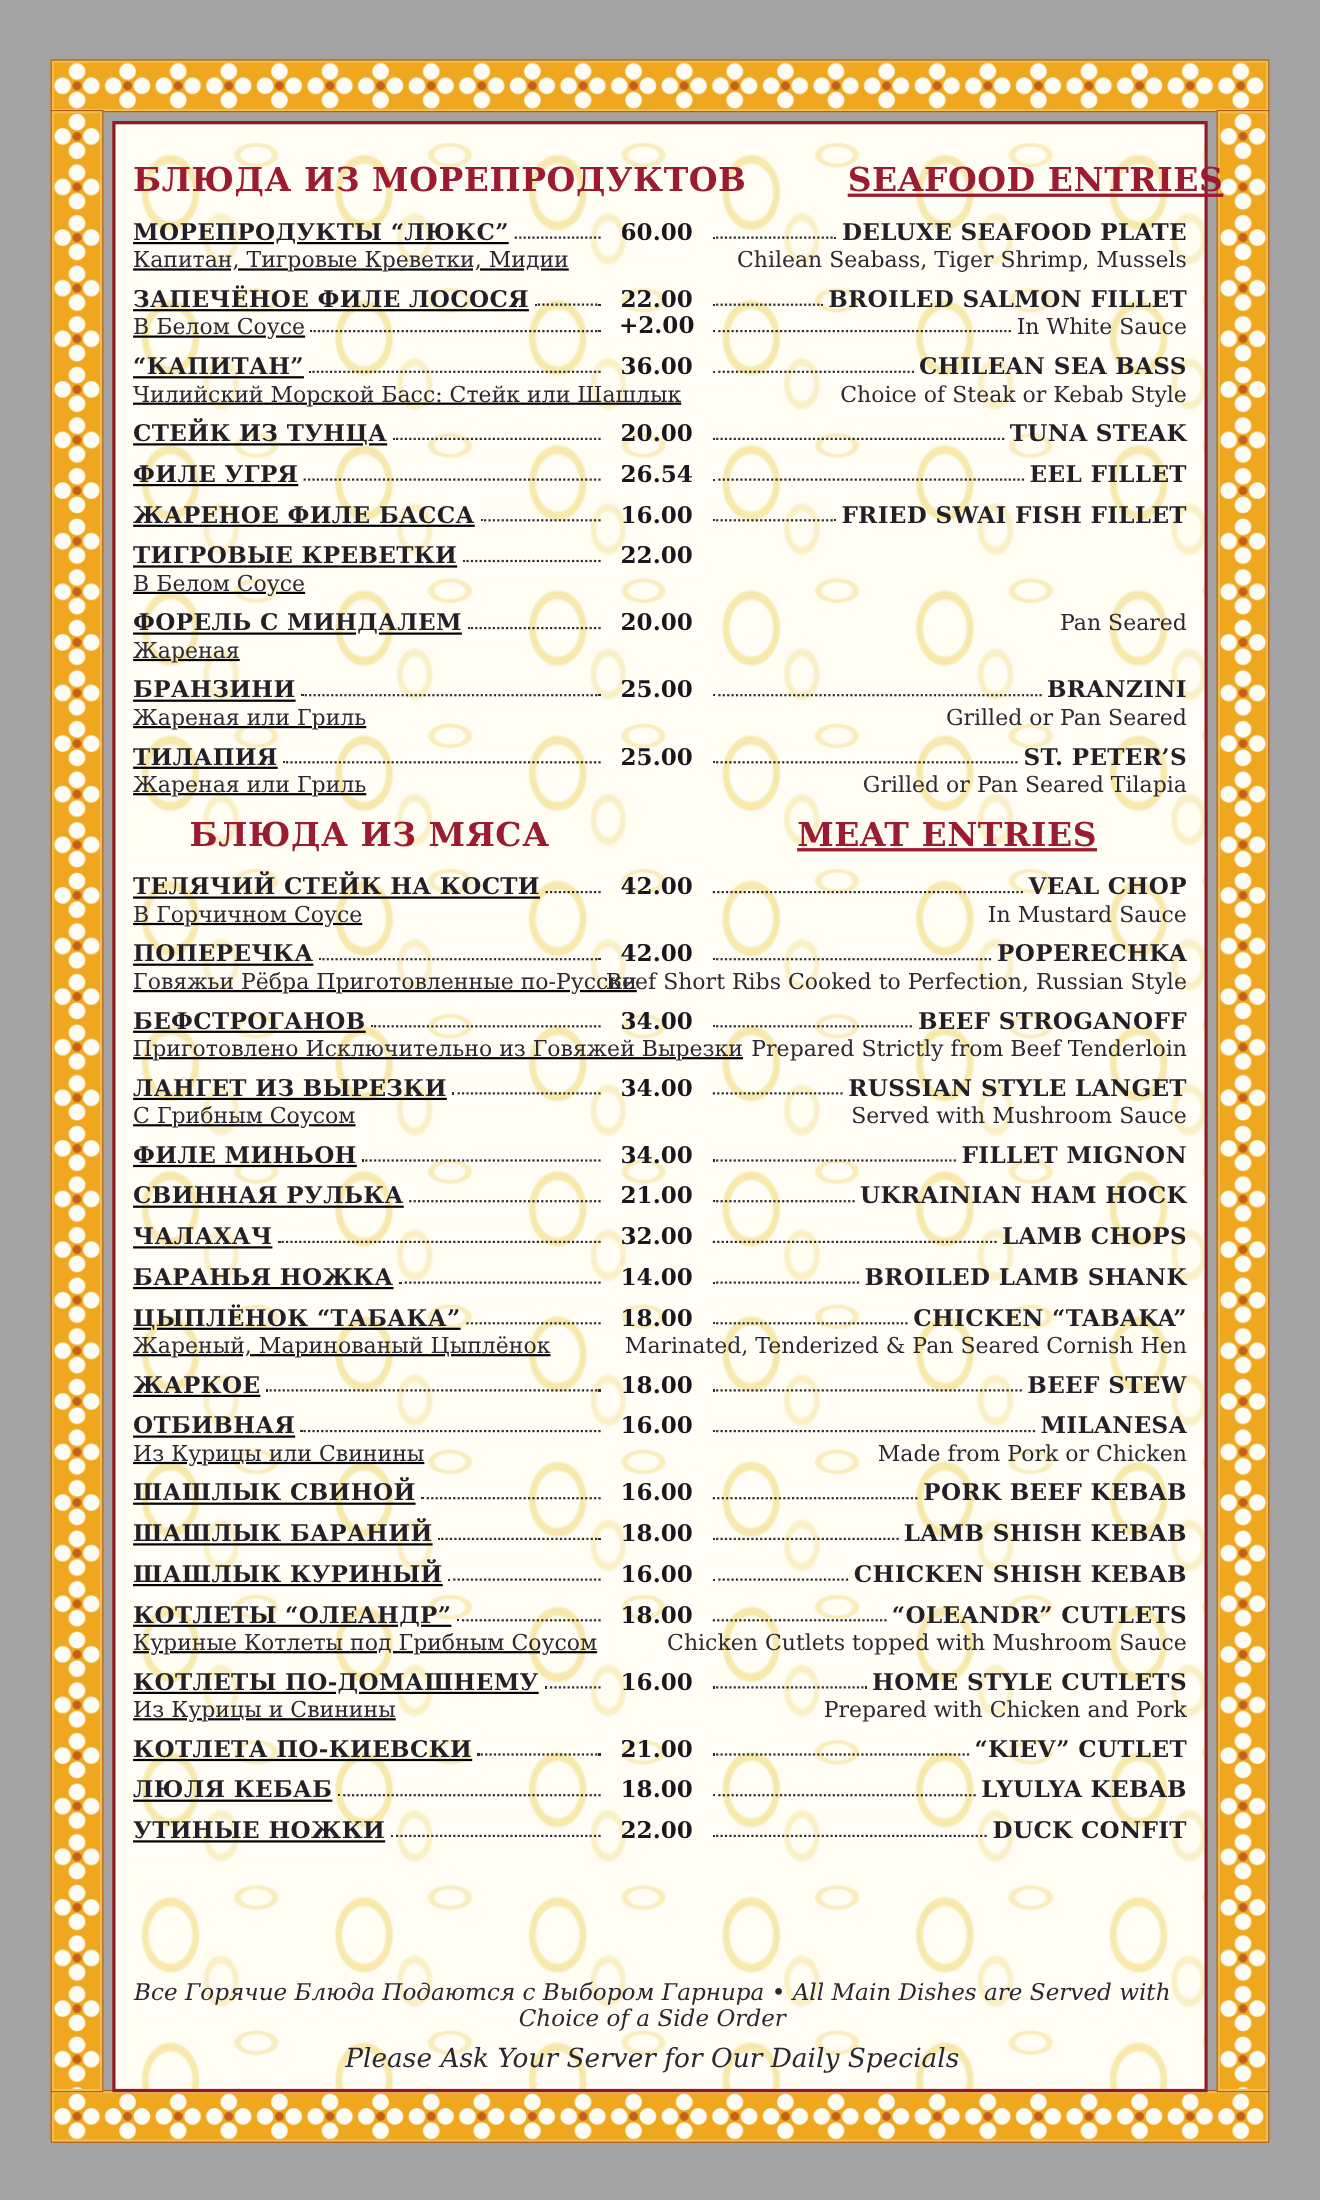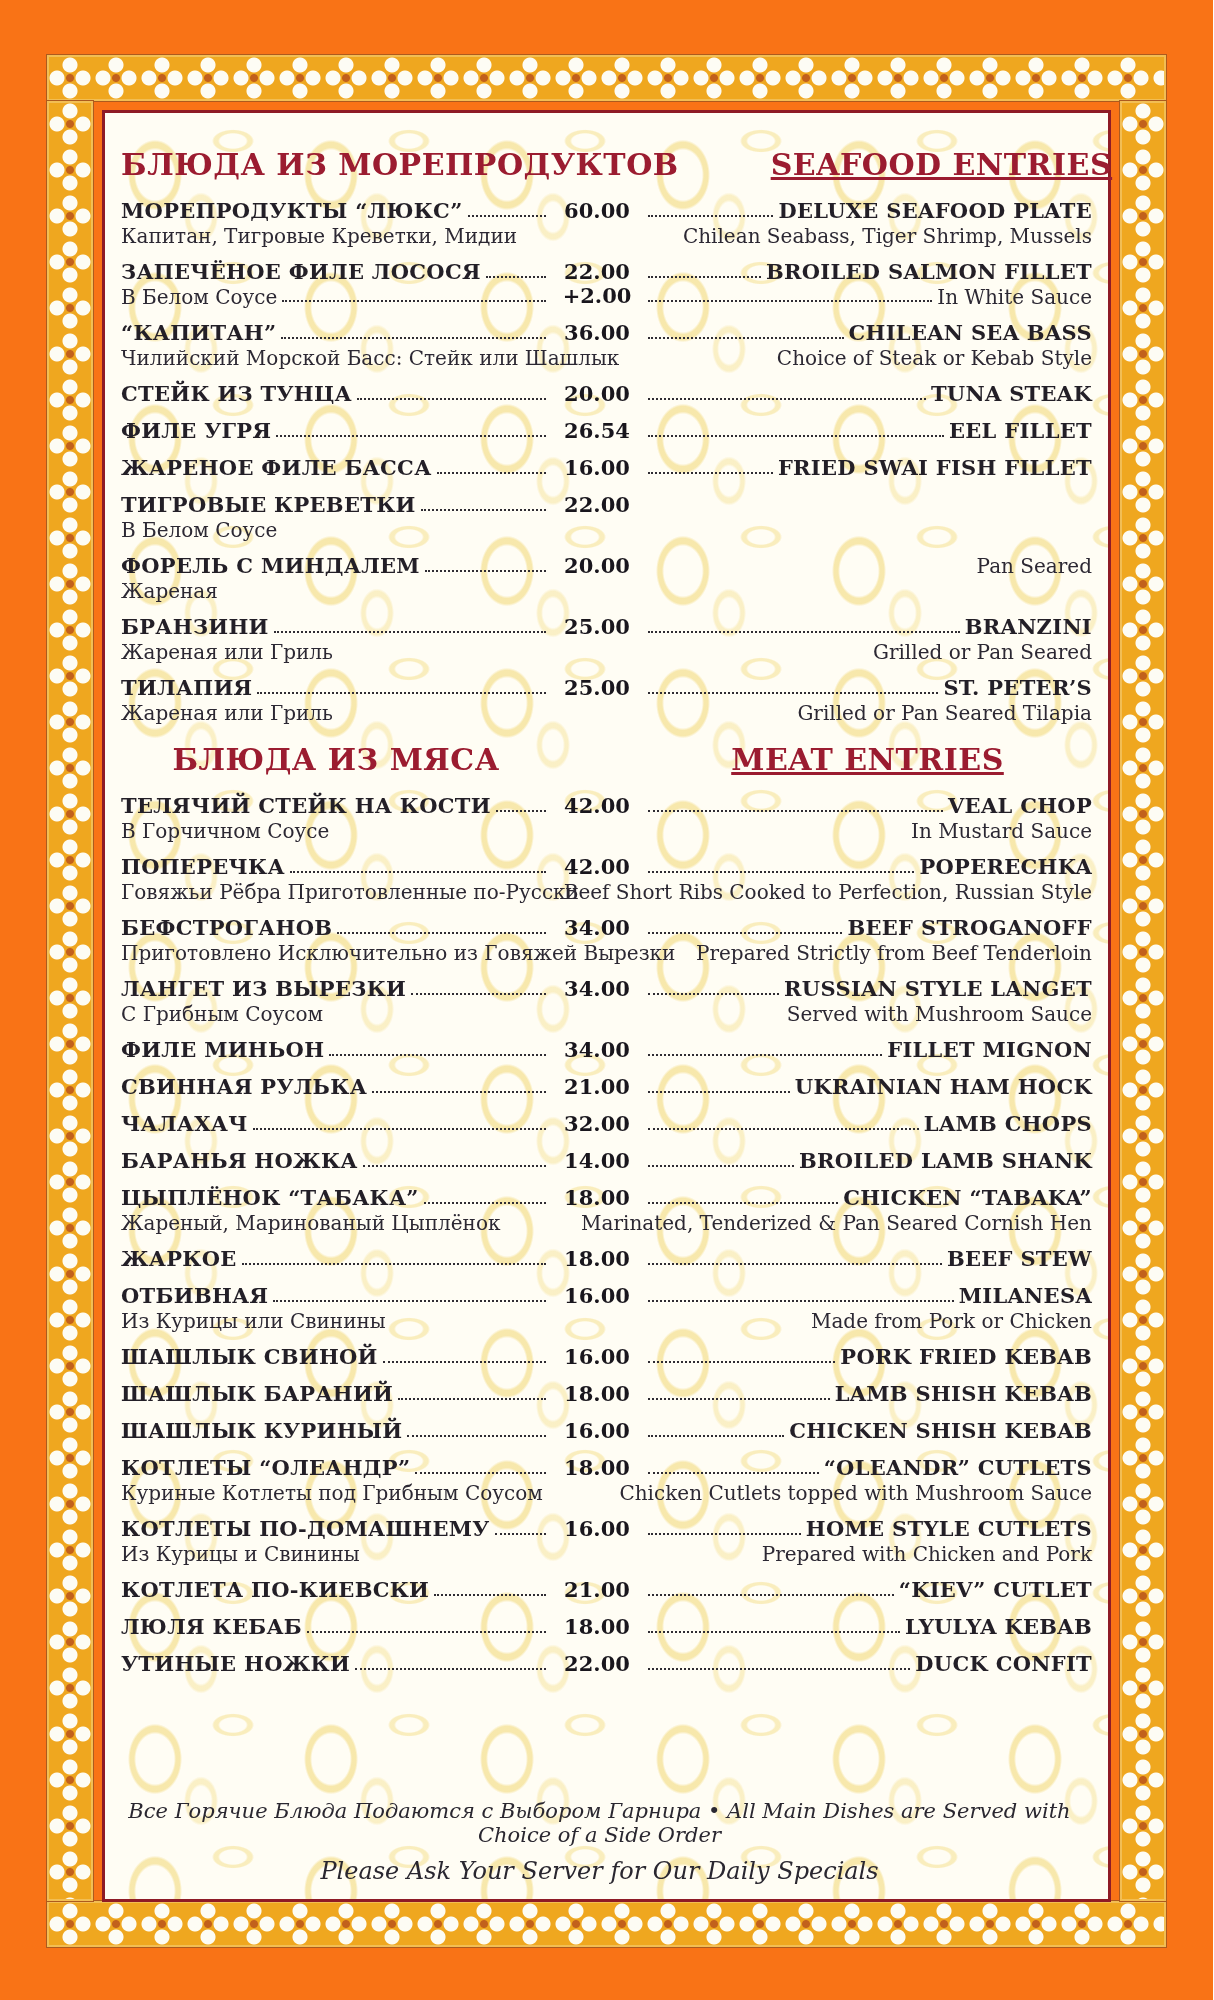--- a/index.html
+++ b/index.html
@@ -1,17 +1,17 @@
 <!DOCTYPE html>
 <html><head>
 <meta charset="utf-8">
 <style>
   html,body{margin:0;padding:0;background:#ffffff;}
-  .page{position:relative;width:1200px;height:2000px;background:#f97316;overflow:hidden;
-        font-family:"DejaVu Serif","Liberation Serif",serif;padding-left:13px;}
+  .page{position:relative;width:1200px;height:2000px;background:#a3a3a3;overflow:hidden;
+        font-family:"DejaVu Serif","Liberation Serif",serif;}
 
   
   .band{position:absolute;background-color:#EFA71F;border:1px solid #AD5A1D;
         box-shadow:inset 0 0 0 2px #F2BE54;
         background-image:
           radial-gradient(circle at 23px 10px,#FDFCF4 0 7px,rgba(253,252,244,0) 8px),
           radial-gradient(circle at 23px 36px,#FDFCF4 0 7px,rgba(253,252,244,0) 8px),
           radial-gradient(circle at 10px 23px,#FDFCF4 0 7px,rgba(253,252,244,0) 8px),
           radial-gradient(circle at 36px 23px,#FDFCF4 0 7px,rgba(253,252,244,0) 8px),
           radial-gradient(circle at 23px 23px,#C2601C 0 3.5px,rgba(194,96,28,0) 4.5px);
@@ -38,21 +38,21 @@
   .inner{position:relative;z-index:2;}
 
   .section-head{display:flex;margin-bottom:16px;}
   .head-ru{flex:0 0 430px;text-align:center;}
   .head-spacer{flex:0 0 92px;}
   .head-en{flex:1;text-align:center;text-decoration:underline;}
   .section-head span{font-size:30px;font-weight:700;color:#9B1C30;letter-spacing:.5px;white-space:nowrap;}
 
   .rows{margin-top:2px;}
   .row{display:flex;align-items:flex-start;margin-bottom:12px;}
-  .col-left{flex:0 0 430px;min-width:0;}
+  .col-left{flex:0 0 430px;min-width:0;text-decoration:underline;}
   .col-price{flex:0 0 92px;text-align:center;}
   .col-right{flex:1;min-width:0;}
   .line{display:flex;align-items:flex-end;}
   .nm{font-weight:700;font-size:21px;line-height:25px;color:#231F27;letter-spacing:.3px;white-space:nowrap;}
   .dots{flex:1 1 auto;min-width:14px;border-bottom:2.8px dotted #2F2C33;margin:0 5px 6px 5px;}
   .subline{display:flex;align-items:flex-end;margin-top:2px;white-space:nowrap;line-height:22px;}
   .col-right .subline{justify-content:flex-end;}
   .sub{font-size:20px;color:#2C2833;}
   .price{font-weight:700;font-size:21px;line-height:25px;color:#19161D;}
   .price + .price{line-height:24px;}
@@ -558,21 +558,21 @@
                   <span class="nm">ШАШЛЫК СВИНОЙ</span>
                   <span class="dots"></span>
                 </div>
               </div>
               <div class="col-price">
                 <div class="price">16.00</div>
               </div>
               <div class="col-right">
                 <div class="line">
                   <span class="dots"></span>
-                  <span class="nm">PORK FRIED KEBAB</span>
+                  <span class="nm">PORK BEEF KEBAB</span>
                 </div>
               </div>
             </div>
             <div class="row">
               <div class="col-left">
                 <div class="line">
                   <span class="nm">ШАШЛЫК БАРАНИЙ</span>
                   <span class="dots"></span>
                 </div>
               </div>

